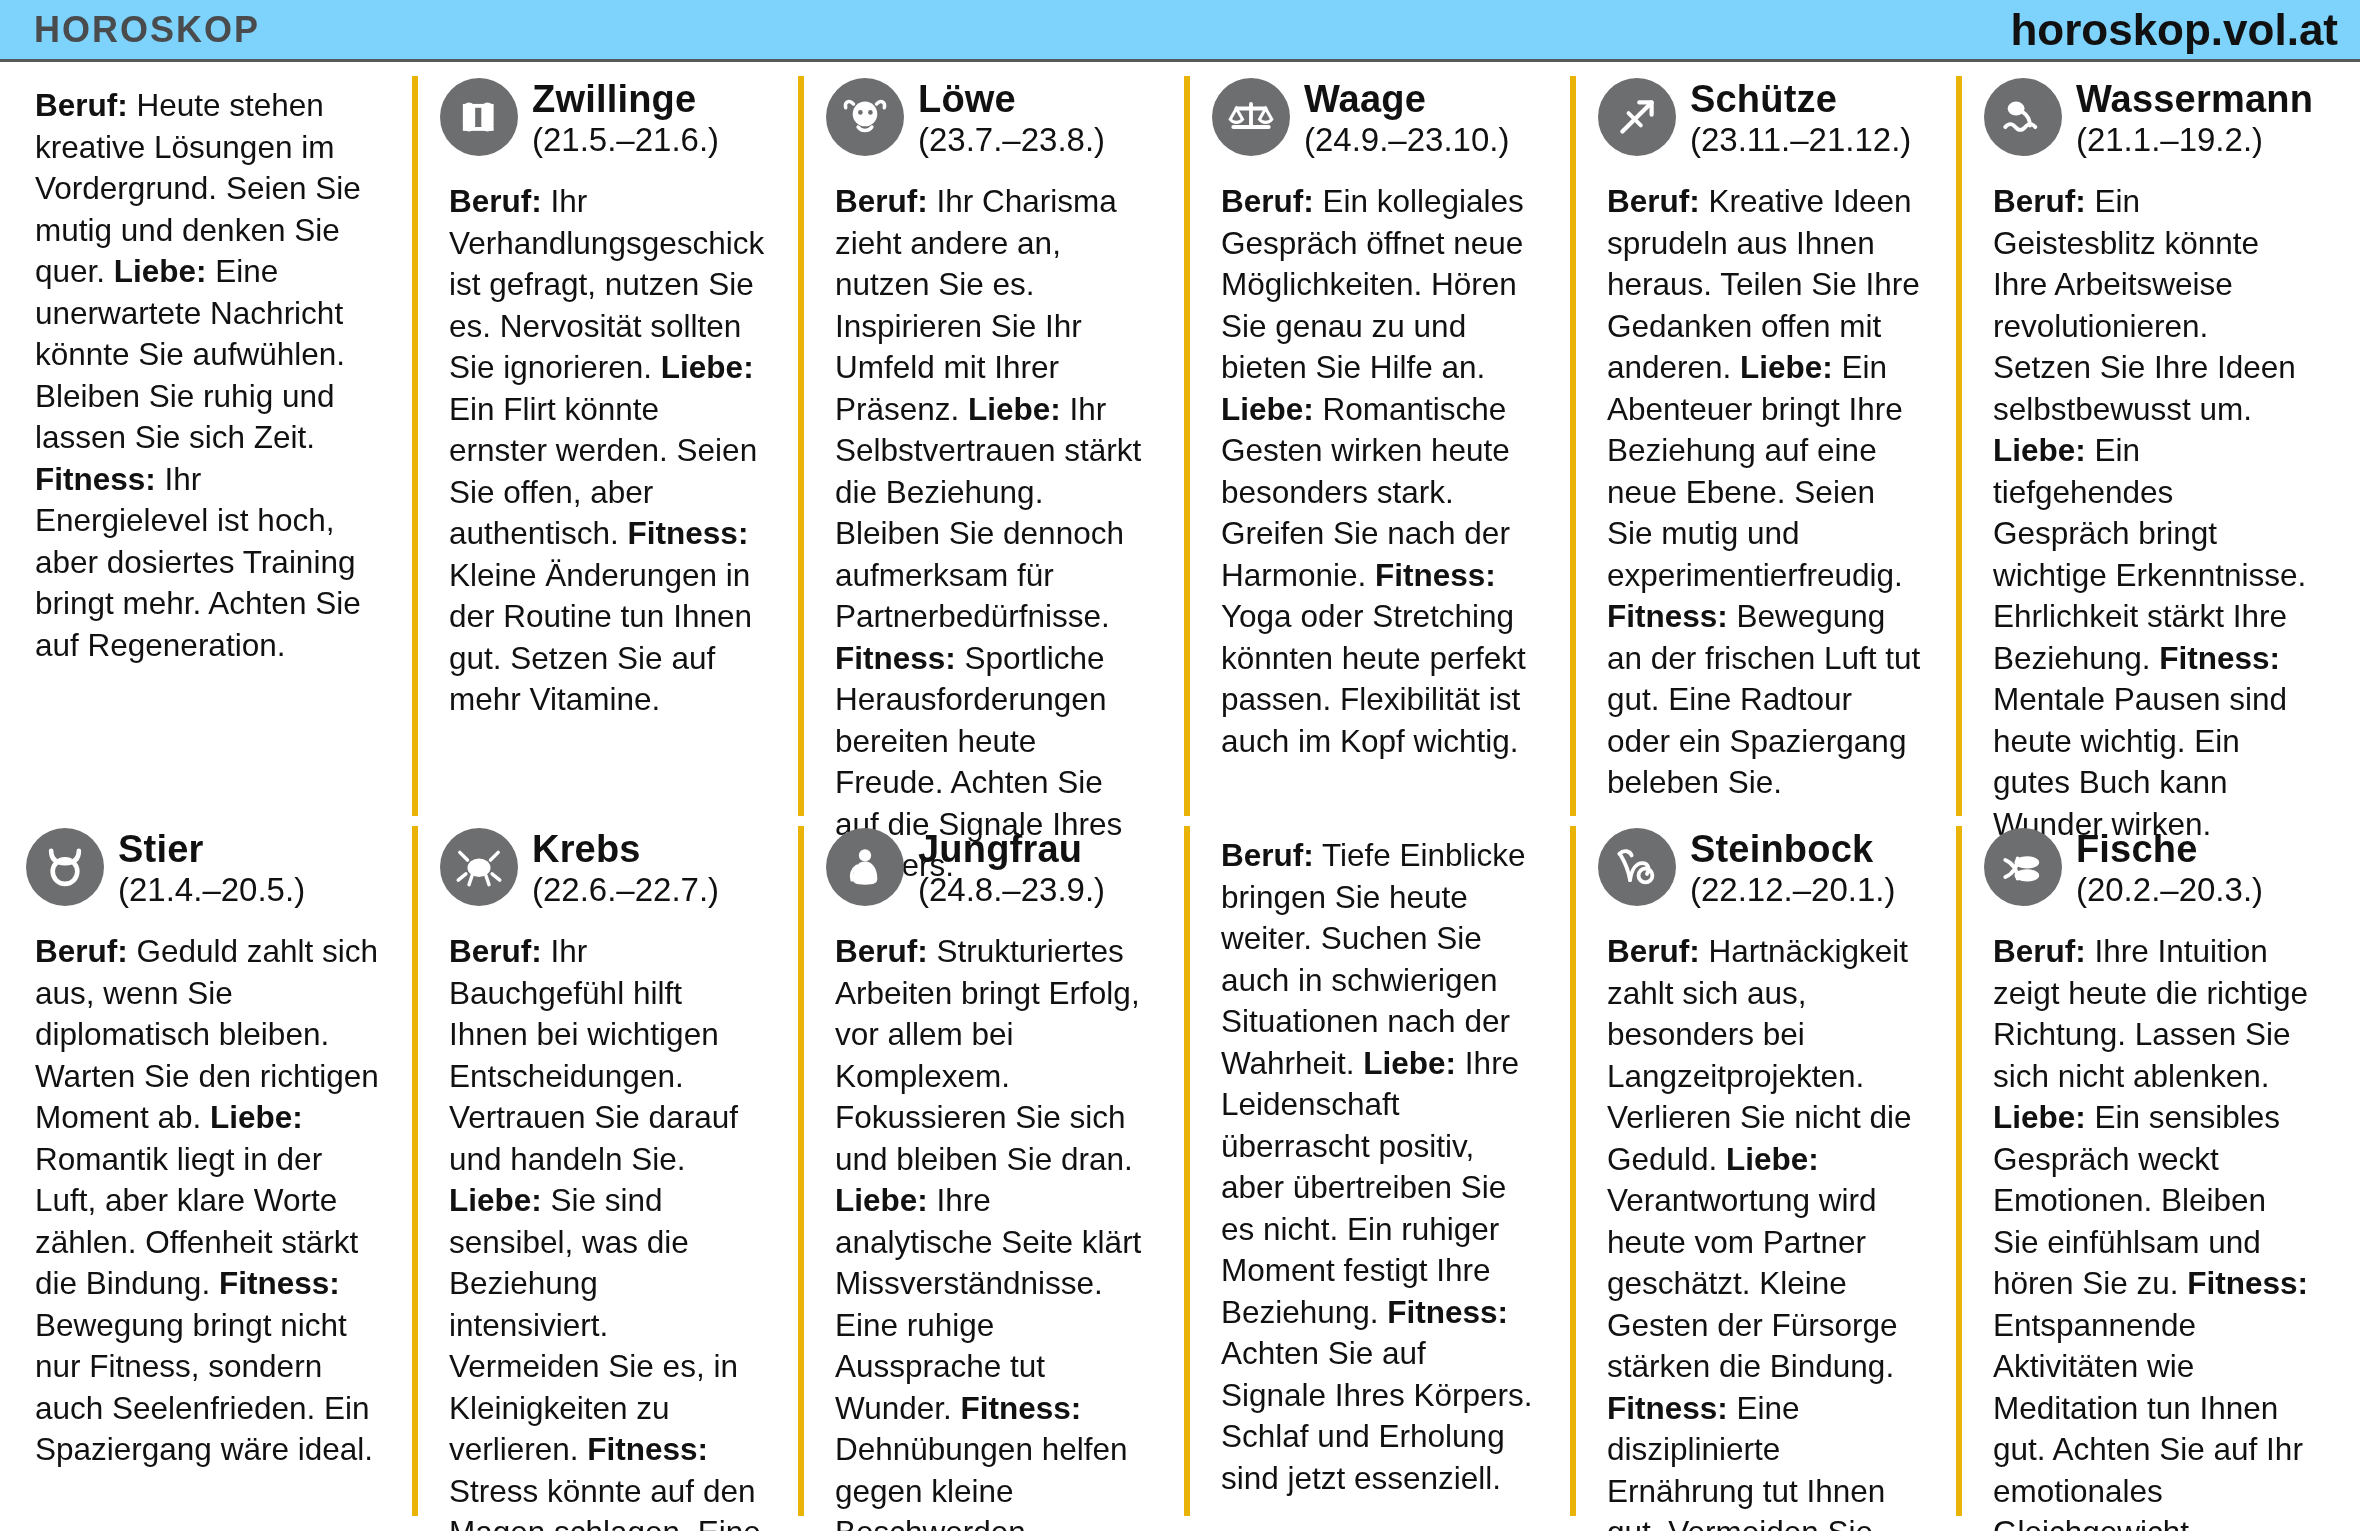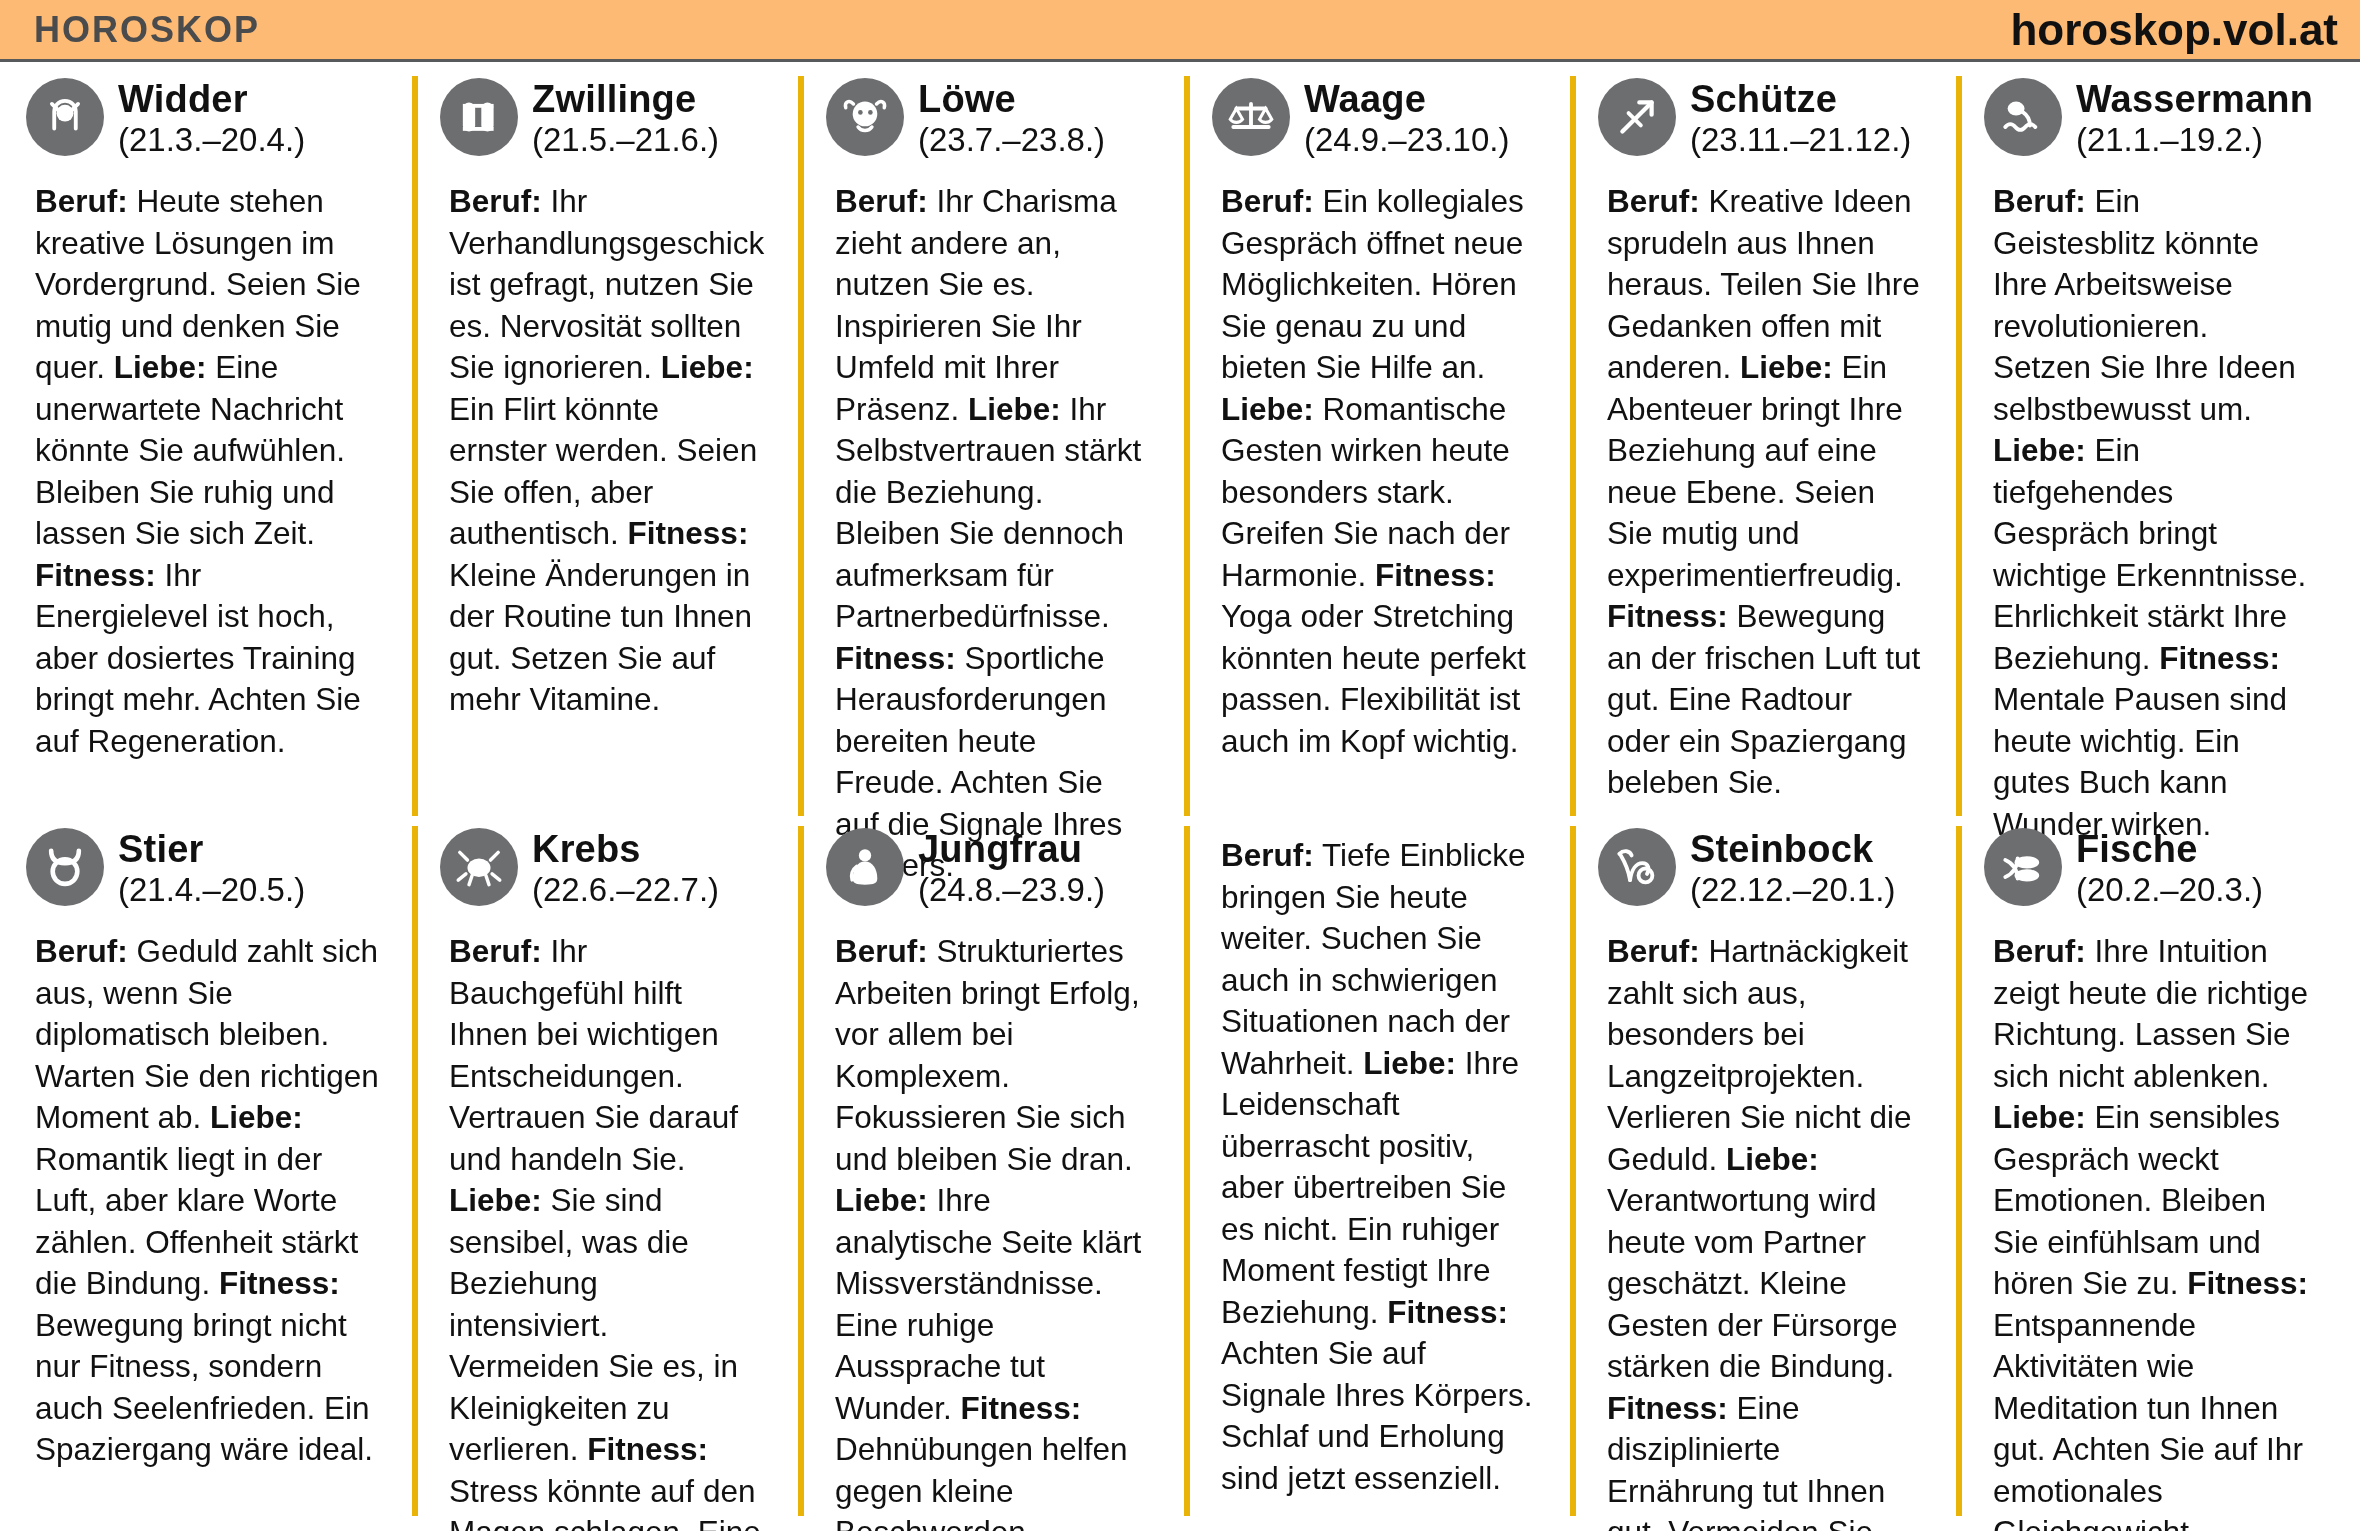--- a/index.html
+++ b/index.html
@@ -16,21 +16,21 @@
   }
   #page {
     width: 2360px;
     height: 1531px;
     position: relative;
     box-sizing: border-box;
   }
   
   .header {
     height: 62px;
-    background: #fdba74;
+    background: #7dd3fc;
     border-bottom: 3px solid #58595b;
     display: flex;
     align-items: center;
     justify-content: space-between;
     padding: 0 22px 0 34px;
     box-sizing: border-box;
   }
   .header-title {
     font-size: 36px;
     font-weight: bold;
@@ -129,33 +129,20 @@
 <div id="page">
 
   <div class="header">
     <div class="header-title">HOROSKOP</div>
     <div class="header-url">horoskop.vol.at</div>
   </div>
 
   <div class="grid">
     <div class="row row-top">
         <div class="col">
-          <div class="sign-head">
-            <div class="sign-badge">
-              <svg width="60" height="60" viewBox="0 0 78 78">
-                <path d="M39 18c-9 0-14 7-14 14v22M39 18c9 0 14 7 14 14v22" fill="none" stroke="#fff" stroke-width="5" stroke-linecap="round"></path>
-                <circle cx="39" cy="34" r="11" fill="#fff"></circle>
-                <path d="M30 30 L22 22 M48 30 L56 22" stroke="#fff" stroke-width="5" stroke-linecap="round"></path>
-              </svg>
-            </div>
-            <div class="sign-names">
-              <div class="sign-name">Widder</div>
-              <div class="sign-dates">(21.3.–20.4.)</div>
-            </div>
-          </div>
           <div class="sign-body">
             <p><span class="lbl">Beruf:</span><span> Heute stehen kreative Lösungen im Vordergrund. Seien Sie mutig und denken Sie quer. </span><span class="lbl">Liebe:</span><span> Eine unerwartete Nachricht könnte Sie aufwühlen. Bleiben Sie ruhig und lassen Sie sich Zeit. </span><span class="lbl">Fitness:</span><span> Ihr Energielevel ist hoch, aber dosiertes Training bringt mehr. Achten Sie auf Regeneration. </span></p>
           </div>
         </div>
         <div class="col">
           <div class="sign-head">
             <div class="sign-badge">
               <svg width="60" height="60" viewBox="0 0 78 78">
                 <rect x="18" y="20" width="16" height="38" rx="8" fill="#fff"></rect>
                 <rect x="42" y="20" width="16" height="38" rx="8" fill="#fff"></rect>

